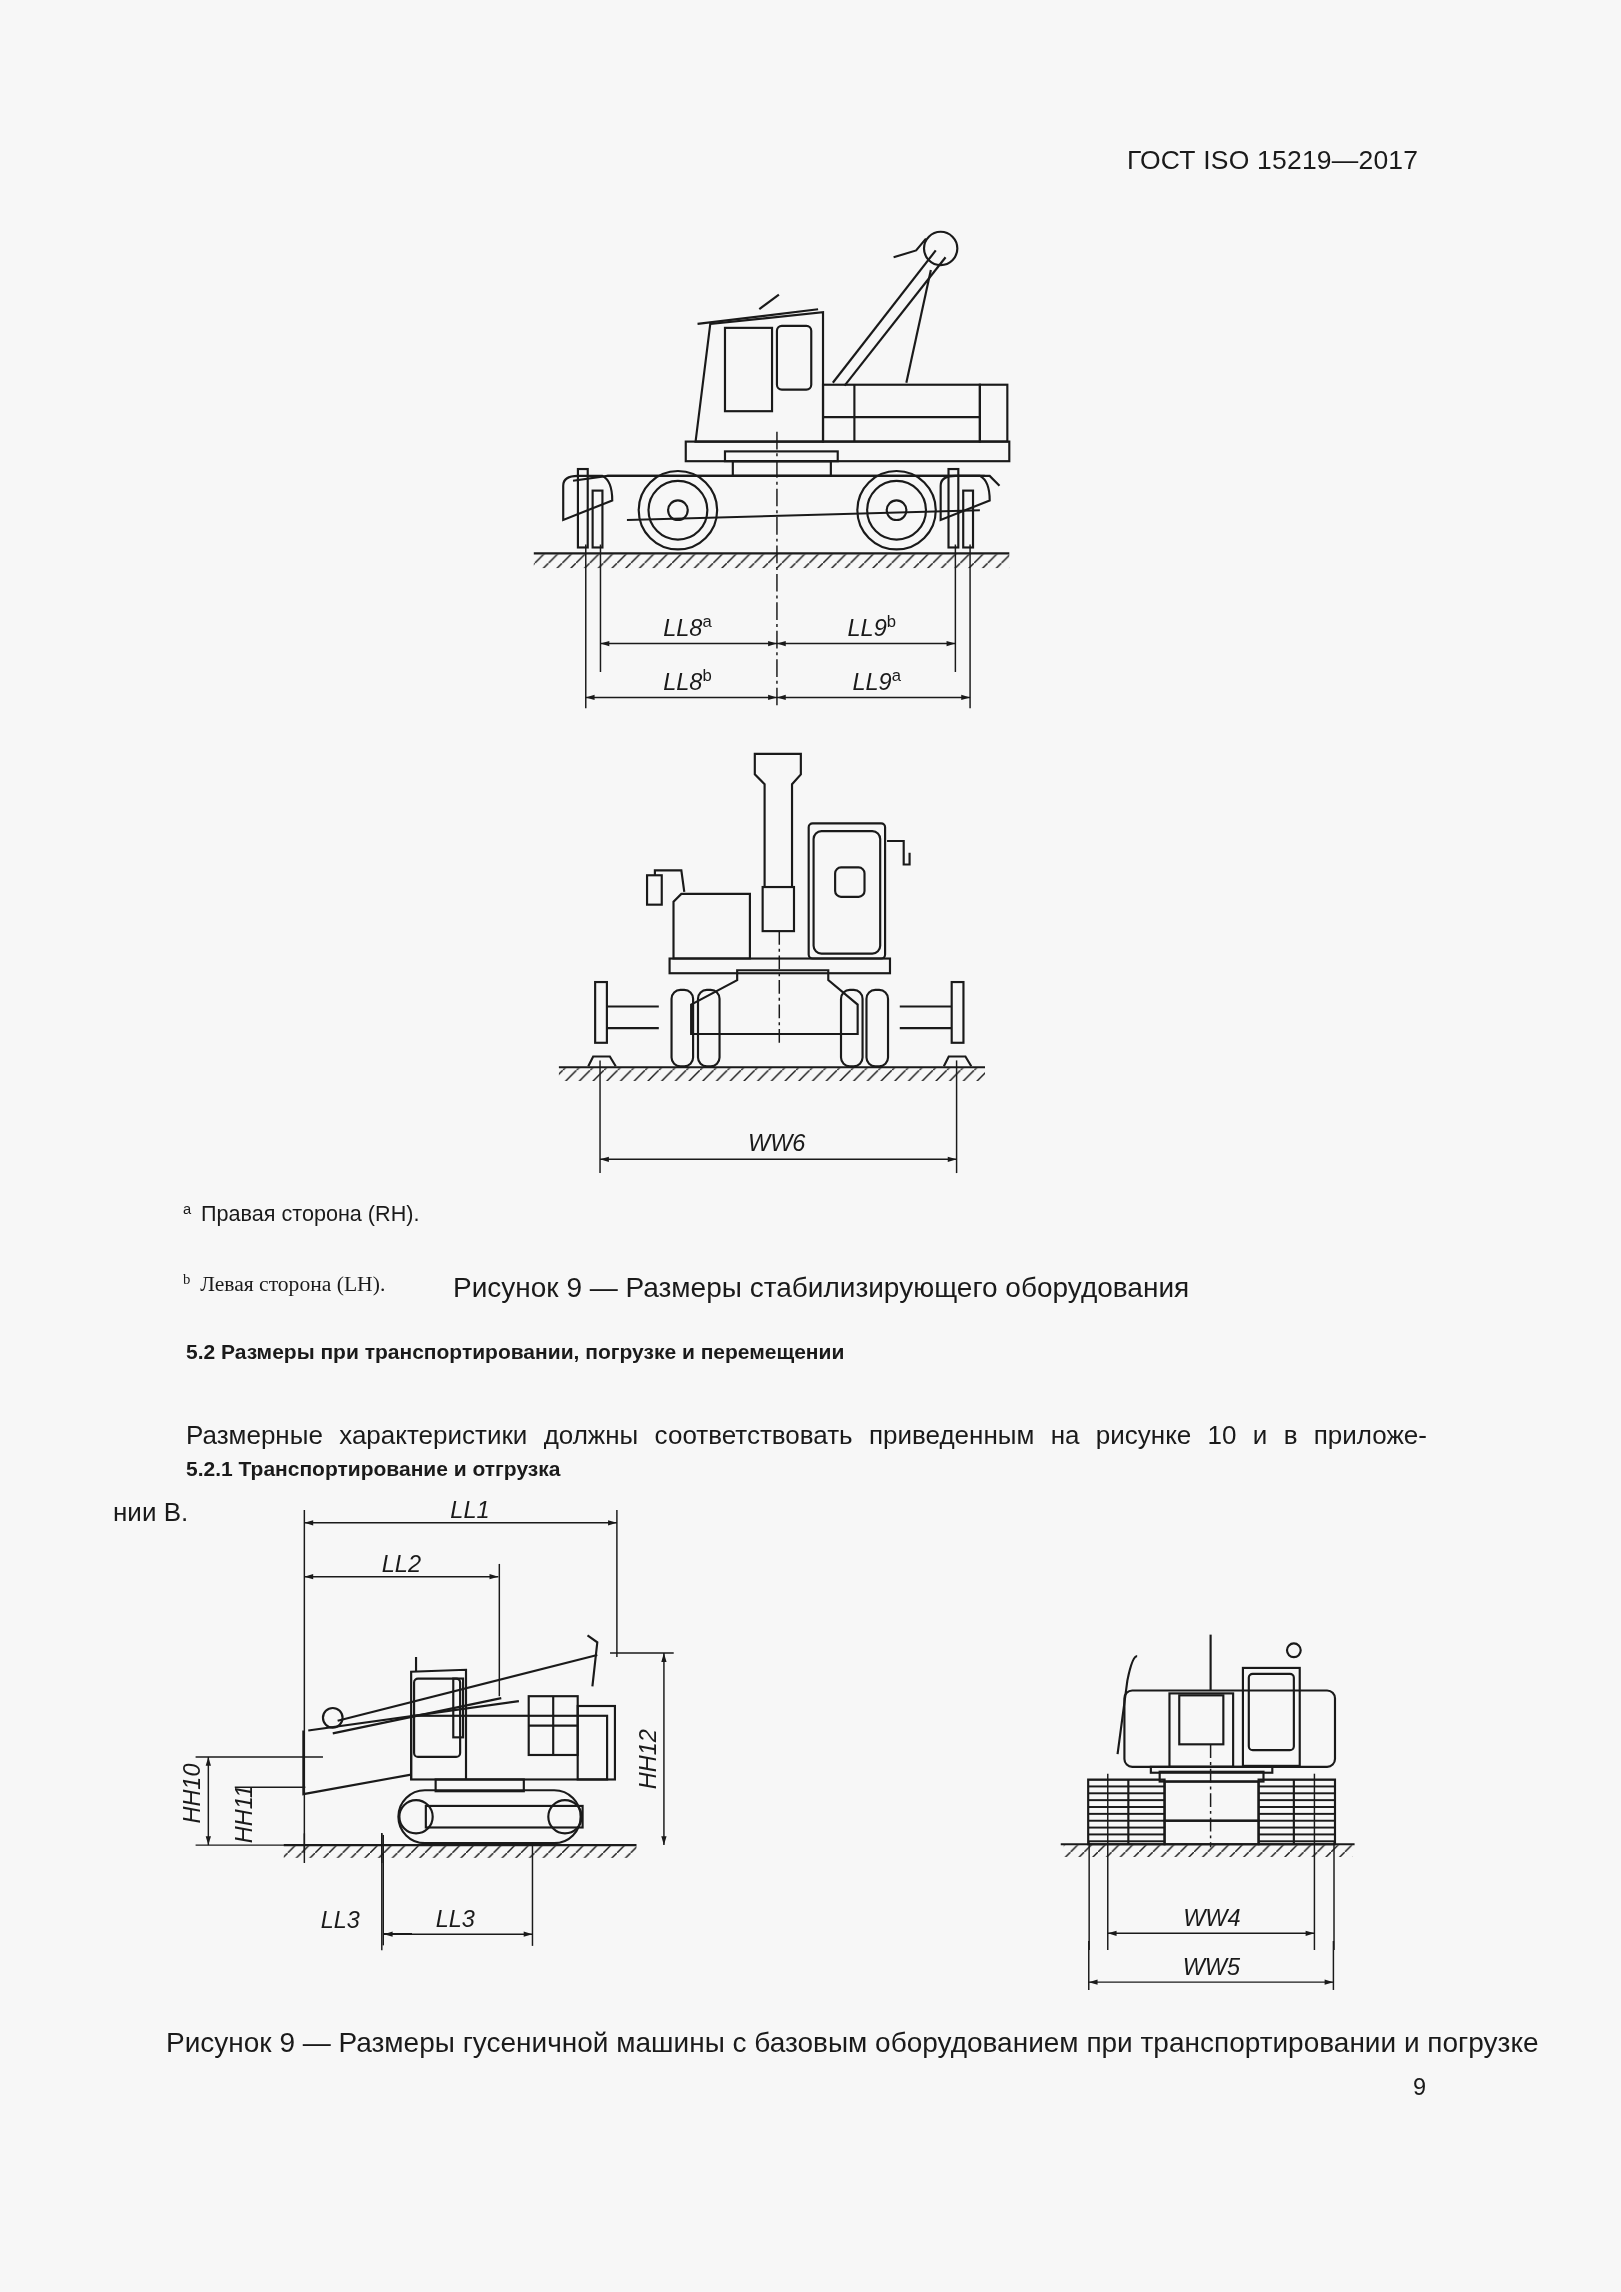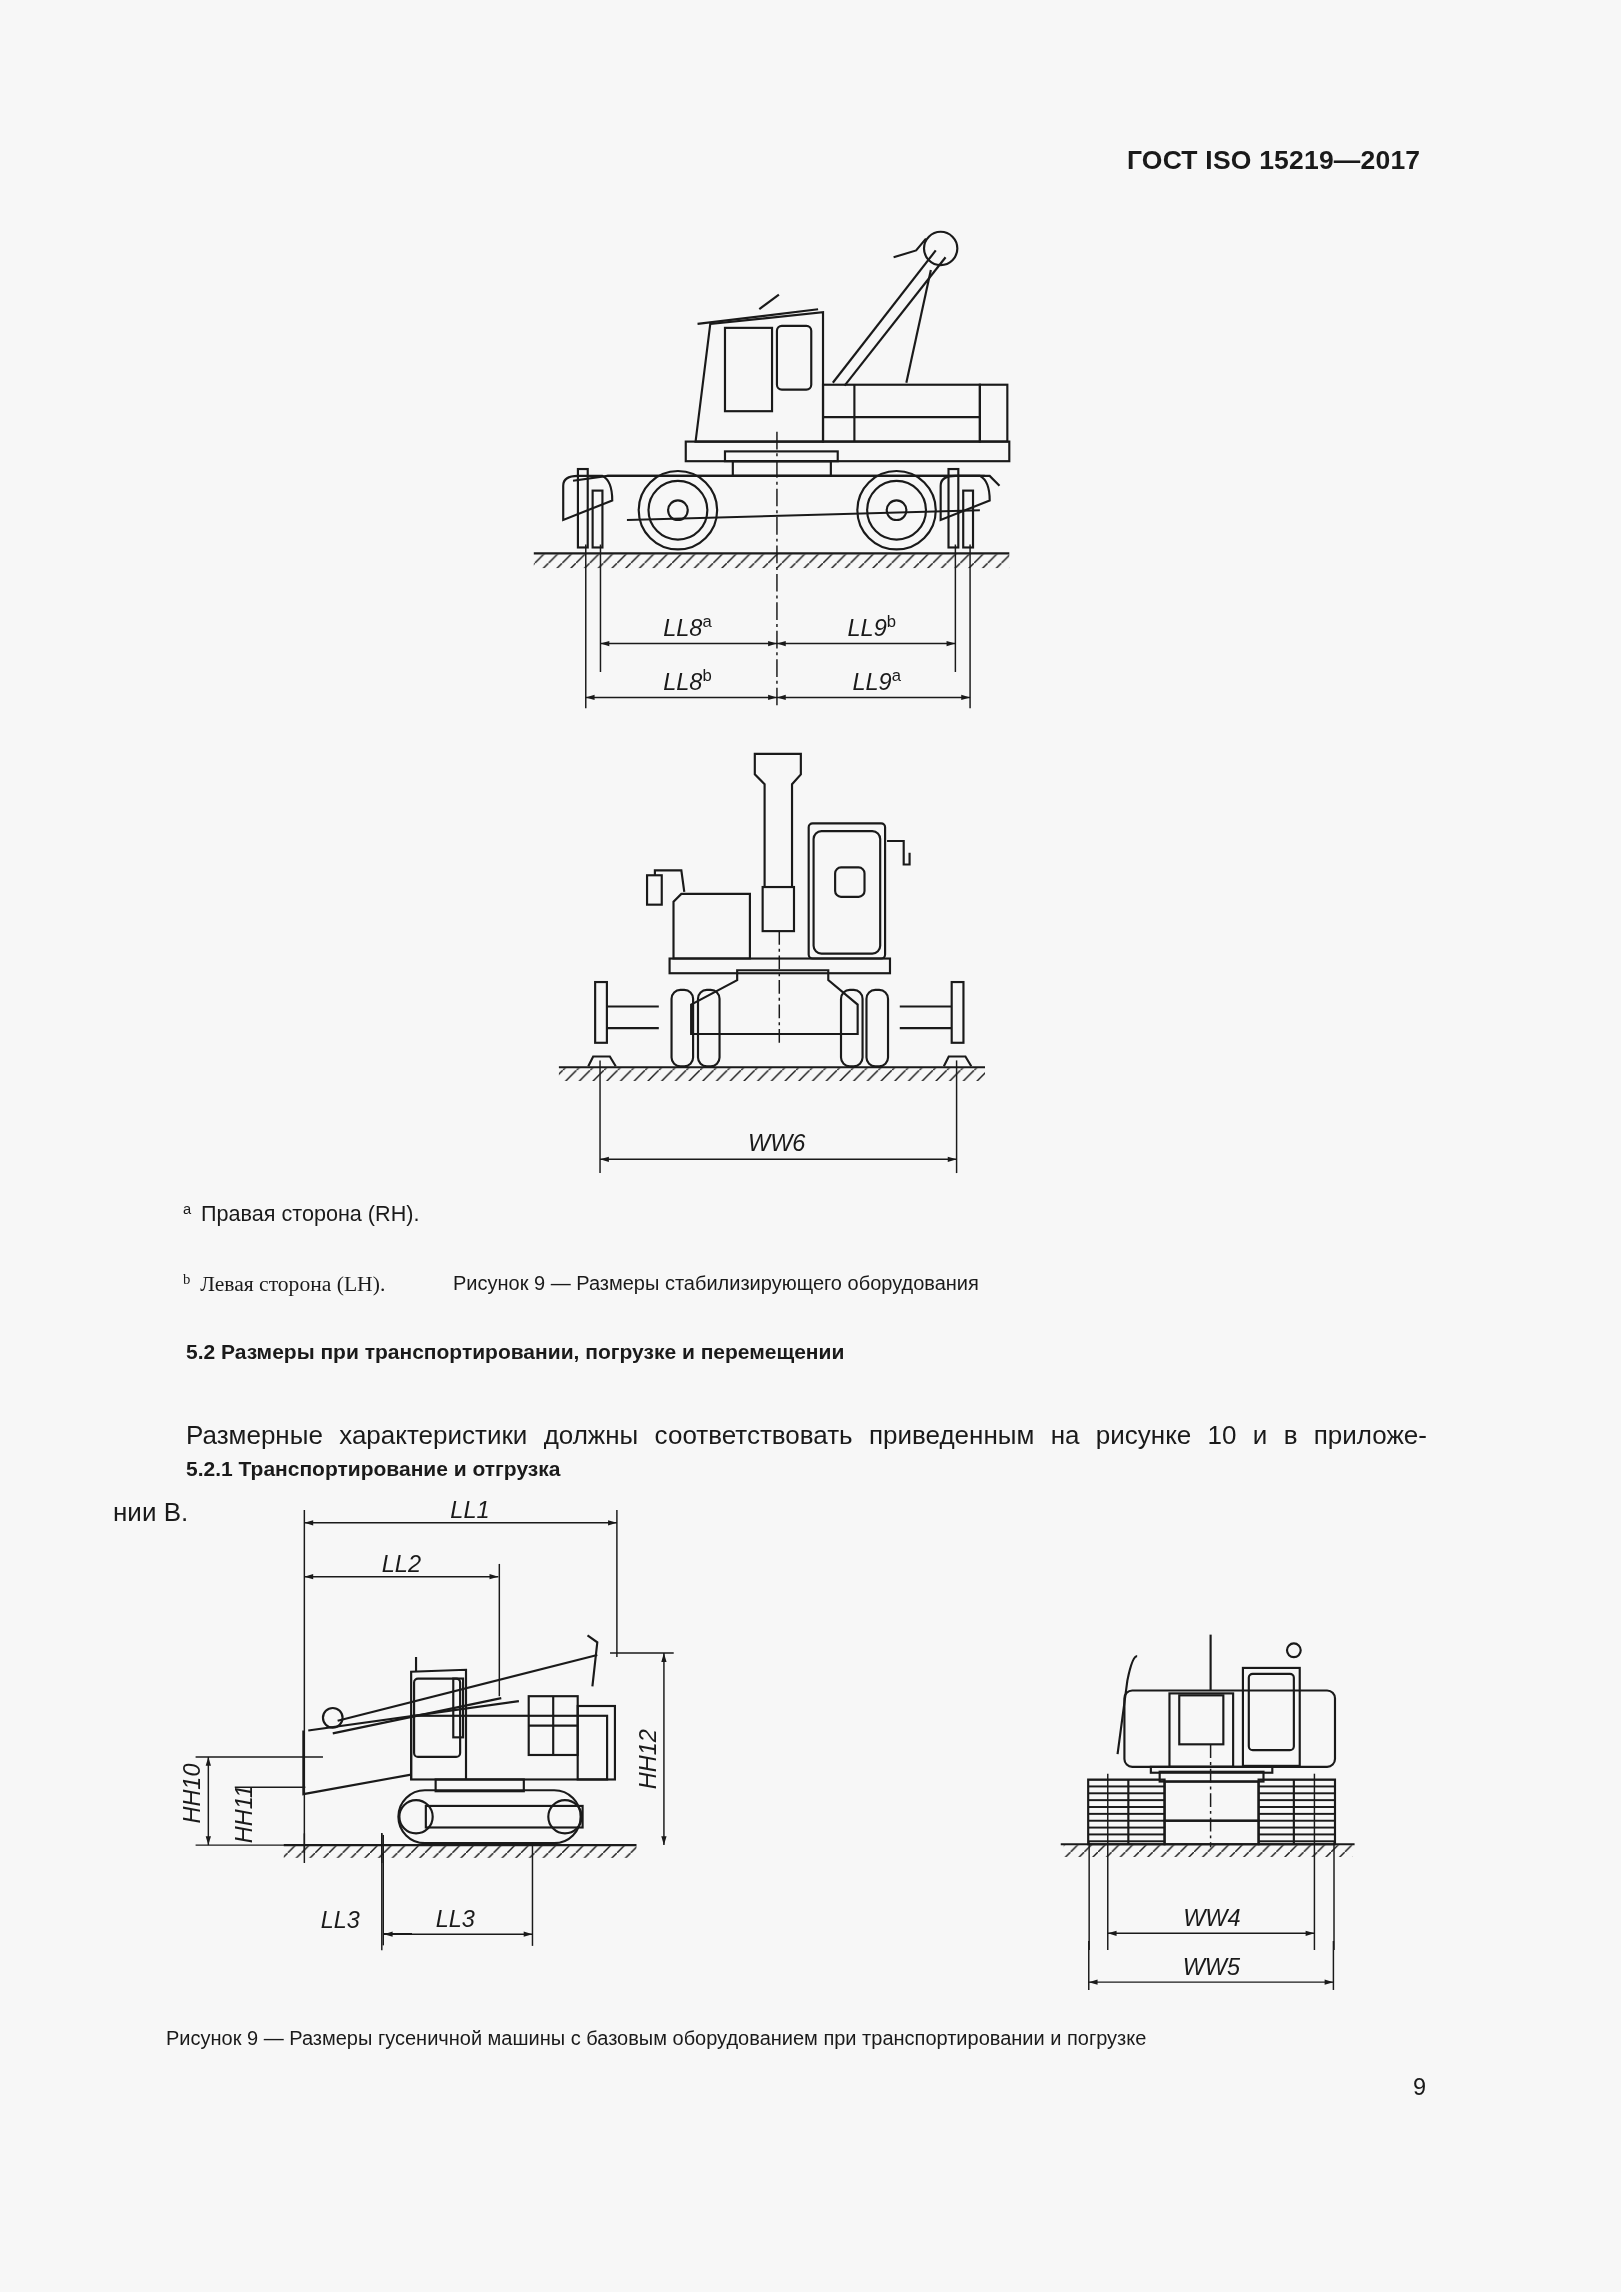--- a/index.html
+++ b/index.html
@@ -7,29 +7,29 @@
       width: 1621px; height: 2293px;
       background: #f7f7f7;
       position: relative;
       overflow: hidden;
       font-family: "Liberation Sans", "DejaVu Sans", sans-serif;
       color: #1a1a1a;
     }
     .abs { position: absolute; }
     .header-title {
       left: 1127px; top: 145px;
-      font-size: 26.5px; font-weight: bold; letter-spacing: 0.2px;
+      font-size: 26.5px; font-weight: normal; letter-spacing: 0.2px;
     }
     .fig { position: absolute; }
     svg text { font-family: "Liberation Sans", "DejaVu Sans", sans-serif; }
     .dim-label { font-style: italic; font-size: 24px; fill: #1a1a1a; }
     .dim-sup { font-style: normal; font-size: 17px; fill: #1a1a1a; }
     .footnote { font-size: 21.6px; line-height: 29px; }
     .footnote sup { font-size: 14.7px; vertical-align: 6.9px; margin-right: 9.8px; }
-    .caption { font-size: 20px; }
+    .caption { font-size: 28px; }
     .heading { font-size: 21px; font-weight: bold; }
     .para { font-size: 26px; line-height: 33px; text-align: justify; }
     .page-num { font-size: 23.5px; }
   </style>
 </head>
 <body>
 
 <div class="abs header-title">ГОСТ ISO 15219—2017</div>
 
 <svg class="fig" style="left:519px;top:221px;" width="510" height="500" viewBox="530 225 520 510">

